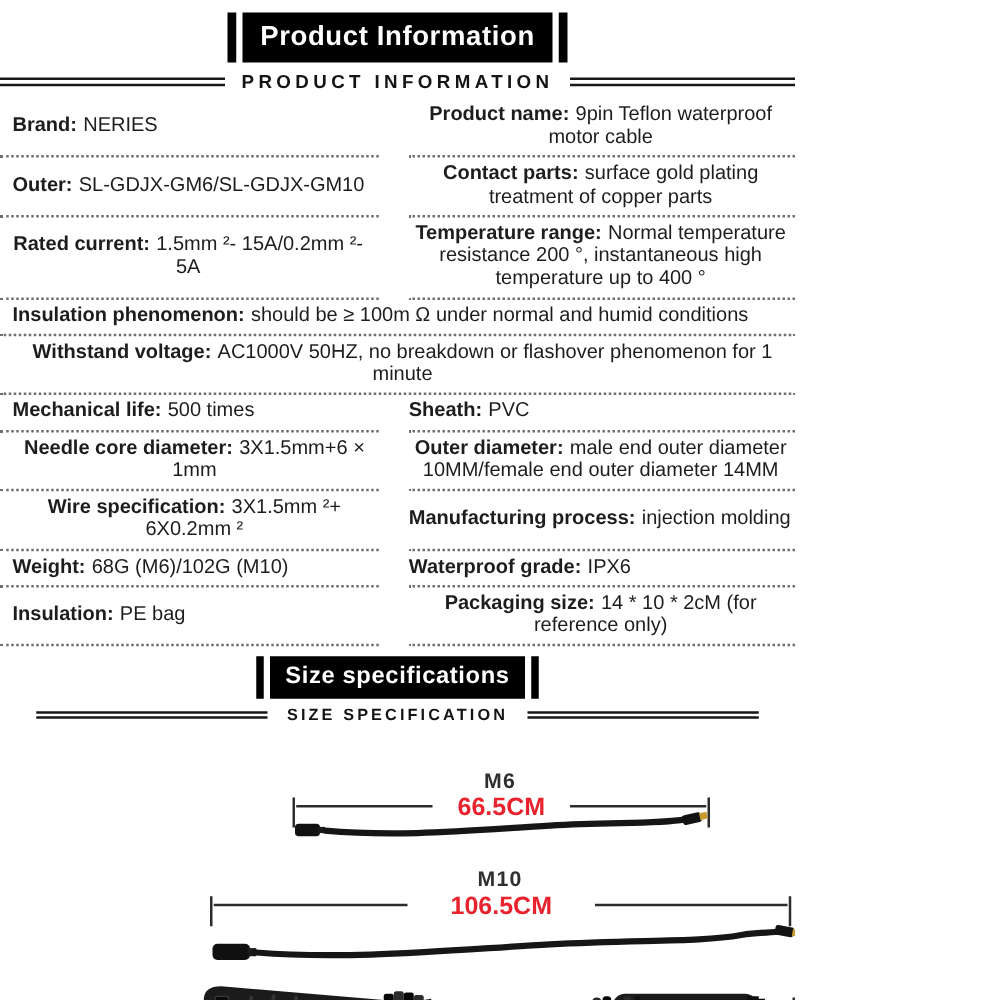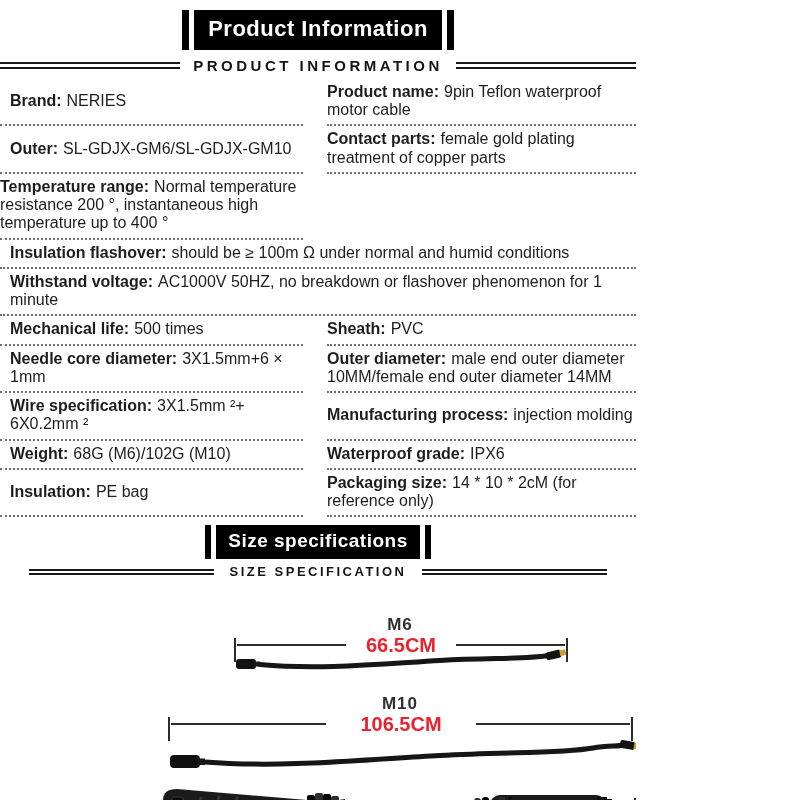--- a/index.html
+++ b/index.html
@@ -20,21 +20,21 @@
   .sub-text { font-size:15px; font-weight:600; letter-spacing:3.5px; color:#141414; white-space:nowrap; }
 
   .size-head { padding-top:8px; }
   .size-head .title-box { font-size:19px; padding:5px 12px 7px; }
   .size-head .vbar { width:6px; }
   .size-head .sub-text { font-size:13px; letter-spacing:2.5px; }
   .size-head .dline { width:185px; height:6px; }
   .size-head .sub-row { margin-top:5px; gap:16px; }
 
   
-  .spec-table { display:grid; grid-template-columns:303px 1fr; column-gap:24px; margin-top:5px; font-size:16px; line-height:1.14; }
+  .spec-table { display:grid; grid-template-columns:303px 1fr; column-gap:24px; margin-top:5px; font-size:16px; line-height:1.14;text-align:center; }
   .cell { border-bottom:2px dotted #6f6f6f; padding:4px 2px 5px 0; display:flex; align-items:center; }
   .cell.l { padding-left:10px; }
   .cell.full { grid-column:1 / -1; padding-left:10px; }
   .lbl { font-weight:700; margin-right:5px; }
 
   
   .diagrams { position:relative; height:327px; margin-top:2px; }
   .svg-abs { position:absolute; display:block; }
   #m6-diagram { left:150px; top:26px; }
   #m10-diagram { left:130px; top:112px; }
@@ -71,30 +71,33 @@
         <span><b class="lbl">Brand:</b><span>NERIES</span></span>
       </div>
     <div class="cell r">
         <span><b class="lbl">Product name:</b><span>9pin Teflon waterproof motor cable</span></span>
       </div>
 
     <div class="cell l">
         <span><b class="lbl">Outer:</b><span>SL-GDJX-GM6/SL-GDJX-GM10</span></span>
       </div>
     <div class="cell r">
-        <span><b class="lbl">Contact parts:</b><span>female gold plating treatment of copper parts</span></span>
-      </div>
-
+        <span><b class="lbl">Contact parts:</b><span>surface gold plating treatment of copper parts</span></span>
+      </div>
+
+    <div class="cell r">
+        <span><b class="lbl">Rated current:</b><span>1.5mm ²- 15A/0.2mm ²- 5A</span></span>
+      </div>
 
     <div class="cell r">
         <span><b class="lbl">Temperature range:</b><span>Normal temperature resistance 200 °, instantaneous high temperature up to 400 °</span></span>
       </div>
 
     <div class="cell full">
-        <span><b class="lbl">Insulation flashover:</b><span>should be ≥ 100m Ω under normal and humid conditions</span></span>
+        <span><b class="lbl">Insulation phenomenon:</b><span>should be ≥ 100m Ω under normal and humid conditions</span></span>
       </div>
 
     <div class="cell full">
         <span><b class="lbl">Withstand voltage:</b><span>AC1000V 50HZ, no breakdown or flashover phenomenon for 1 minute</span></span>
       </div>
 
     <div class="cell l">
         <span><b class="lbl">Mechanical life:</b><span>500 times</span></span>
       </div>
     <div class="cell r">

